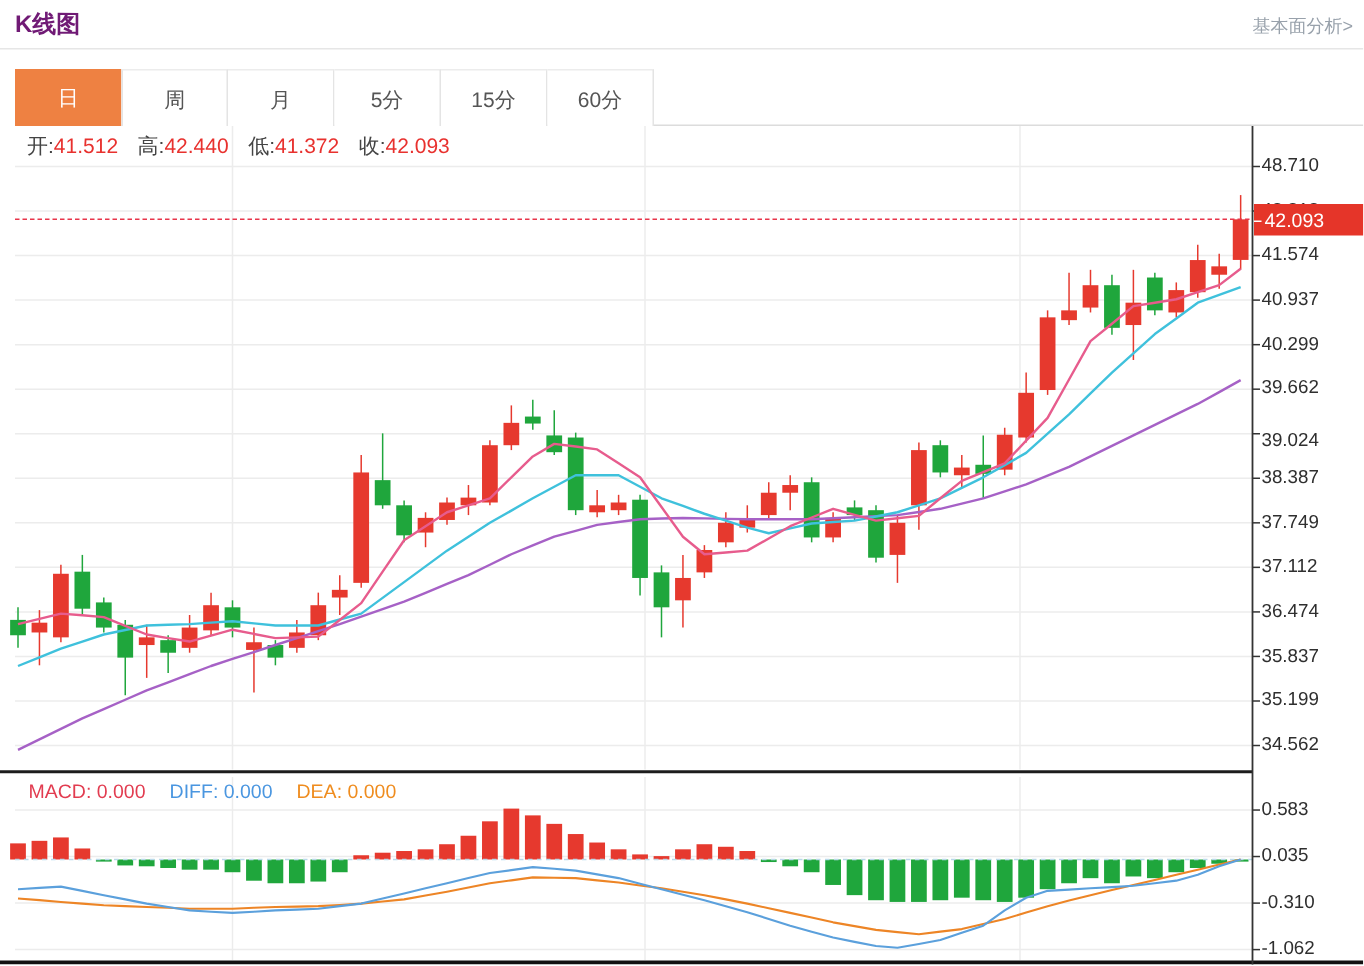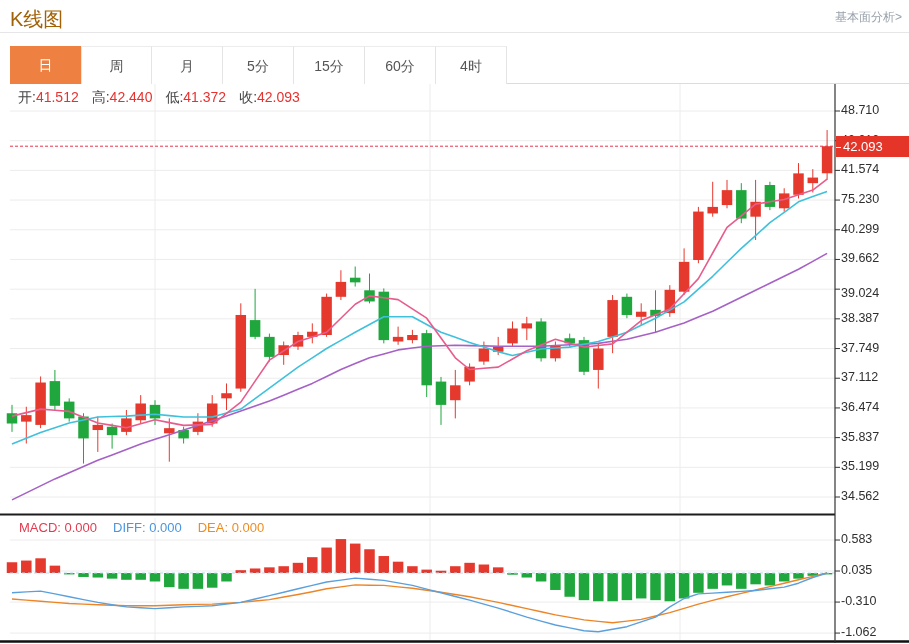--- a/index.html
+++ b/index.html
@@ -1,18 +1,18 @@
 <!DOCTYPE html>
 <html><head>
 <meta charset="utf-8">
 <style>
   html,body{margin:0;padding:0;background:#fff;}
   .page{position:relative;width:909px;height:644px;background:#fff;overflow:hidden;
         font-family:"Liberation Sans","DejaVu Sans",sans-serif;}
-  .title{position:absolute;left:10px;top:6px;font-size:20px;font-weight:normal;color:#a16207;}
+  .title{position:absolute;left:10px;top:6px;font-size:16px;font-weight:bold;color:#701a75;}
   .fund-link{position:absolute;right:7px;top:9px;font-size:12px;color:#98a1ab;cursor:pointer;}
   .top-divider{position:absolute;left:0;top:32px;width:909px;height:1px;background:#e6e6e6;}
   .tabbar{position:absolute;left:10px;top:46px;display:flex;z-index:3;}
   .tab{width:71px;height:38px;line-height:38px;text-align:center;font-size:14px;color:#555;
        background:#fff;border-top:1px solid #ececec;border-right:1px solid #e4e4e4;
        box-sizing:border-box;cursor:pointer;}
   .tab.first{border-left:1px solid #e4e4e4;}
   .tab.active{background:var(--tab-active,#ee8142);color:#fff;border:none;}
   .tab-divider{position:absolute;left:10px;top:83px;width:899px;height:1px;background:#dcdcdc;z-index:2;}
   .legend-row1{position:absolute;left:18px;top:89px;font-size:14px;z-index:4;white-space:nowrap;}
@@ -36,21 +36,20 @@
   <div class="fund-link">基本面分析&gt;</div>
   <div class="top-divider"></div>
 
   <div class="tabbar">
       <div class="tab active">日</div>
       <div class="tab first">周</div>
       <div class="tab">月</div>
       <div class="tab">5分</div>
       <div class="tab">15分</div>
       <div class="tab">60分</div>
-      <div class="tab">4时</div>
     </div>
   <div class="tab-divider"></div>
 
   <svg class="chart-svg" id="chart-svg" width="909" height="644">
       <g>
         <line x1="10" y1="111" x2="835" y2="111" stroke="#ececec" stroke-width="1"></line>
         <line x1="10" y1="140.67145999999968" x2="835" y2="140.67145999999968" stroke="#ececec" stroke-width="1"></line>
         <line x1="10" y1="170.38949999999994" x2="835" y2="170.38949999999994" stroke="#ececec" stroke-width="1"></line>
         <line x1="10" y1="200.06095999999997" x2="835" y2="200.06095999999997" stroke="#ececec" stroke-width="1"></line>
         <line x1="10" y1="229.77899999999988" x2="835" y2="229.77899999999988" stroke="#ececec" stroke-width="1"></line>
@@ -284,21 +283,21 @@
       </g>
     </svg>
 
   <div class="legend-row1"><span class="lab" style="color: rgb(68, 68, 68);">开:</span><span class="val" style="color: rgb(232, 49, 46);">41.512</span><span class="lab" style="color: rgb(68, 68, 68);">高:</span><span class="val" style="color: rgb(232, 49, 46);">42.440</span><span class="lab" style="color: rgb(68, 68, 68);">低:</span><span class="val" style="color: rgb(232, 49, 46);">41.372</span><span class="lab" style="color: rgb(68, 68, 68);">收:</span><span class="val" style="color: rgb(232, 49, 46);">42.093</span></div>
   <div class="macd-legend"><span style="color: rgb(226, 60, 80);">MACD: 0.000</span><span style="color: rgb(74, 150, 224);">DIFF: 0.000</span><span style="color: rgb(239, 140, 30);">DEA: 0.000</span></div>
 
   <div id="price-axis">
       <div class="axis-label" style="top: 103px;">48.710</div>
       <div class="axis-label" style="top: 132.671px;">42.212</div>
       <div class="axis-label" style="top: 162.389px;">41.574</div>
-      <div class="axis-label" style="top: 192.061px;">75.230</div>
+      <div class="axis-label" style="top: 192.061px;">40.937</div>
       <div class="axis-label" style="top: 221.779px;">40.299</div>
       <div class="axis-label" style="top: 251.45px;">39.662</div>
       <div class="axis-label" style="top: 286px;">39.024</div>
       <div class="axis-label" style="top: 310.84px;">38.387</div>
       <div class="axis-label" style="top: 340.558px;">37.749</div>
       <div class="axis-label" style="top: 370.229px;">37.112</div>
       <div class="axis-label" style="top: 399.947px;">36.474</div>
       <div class="axis-label" style="top: 429.619px;">35.837</div>
       <div class="axis-label" style="top: 459.337px;">35.199</div>
       <div class="axis-label" style="top: 489.008px;">34.562</div>

